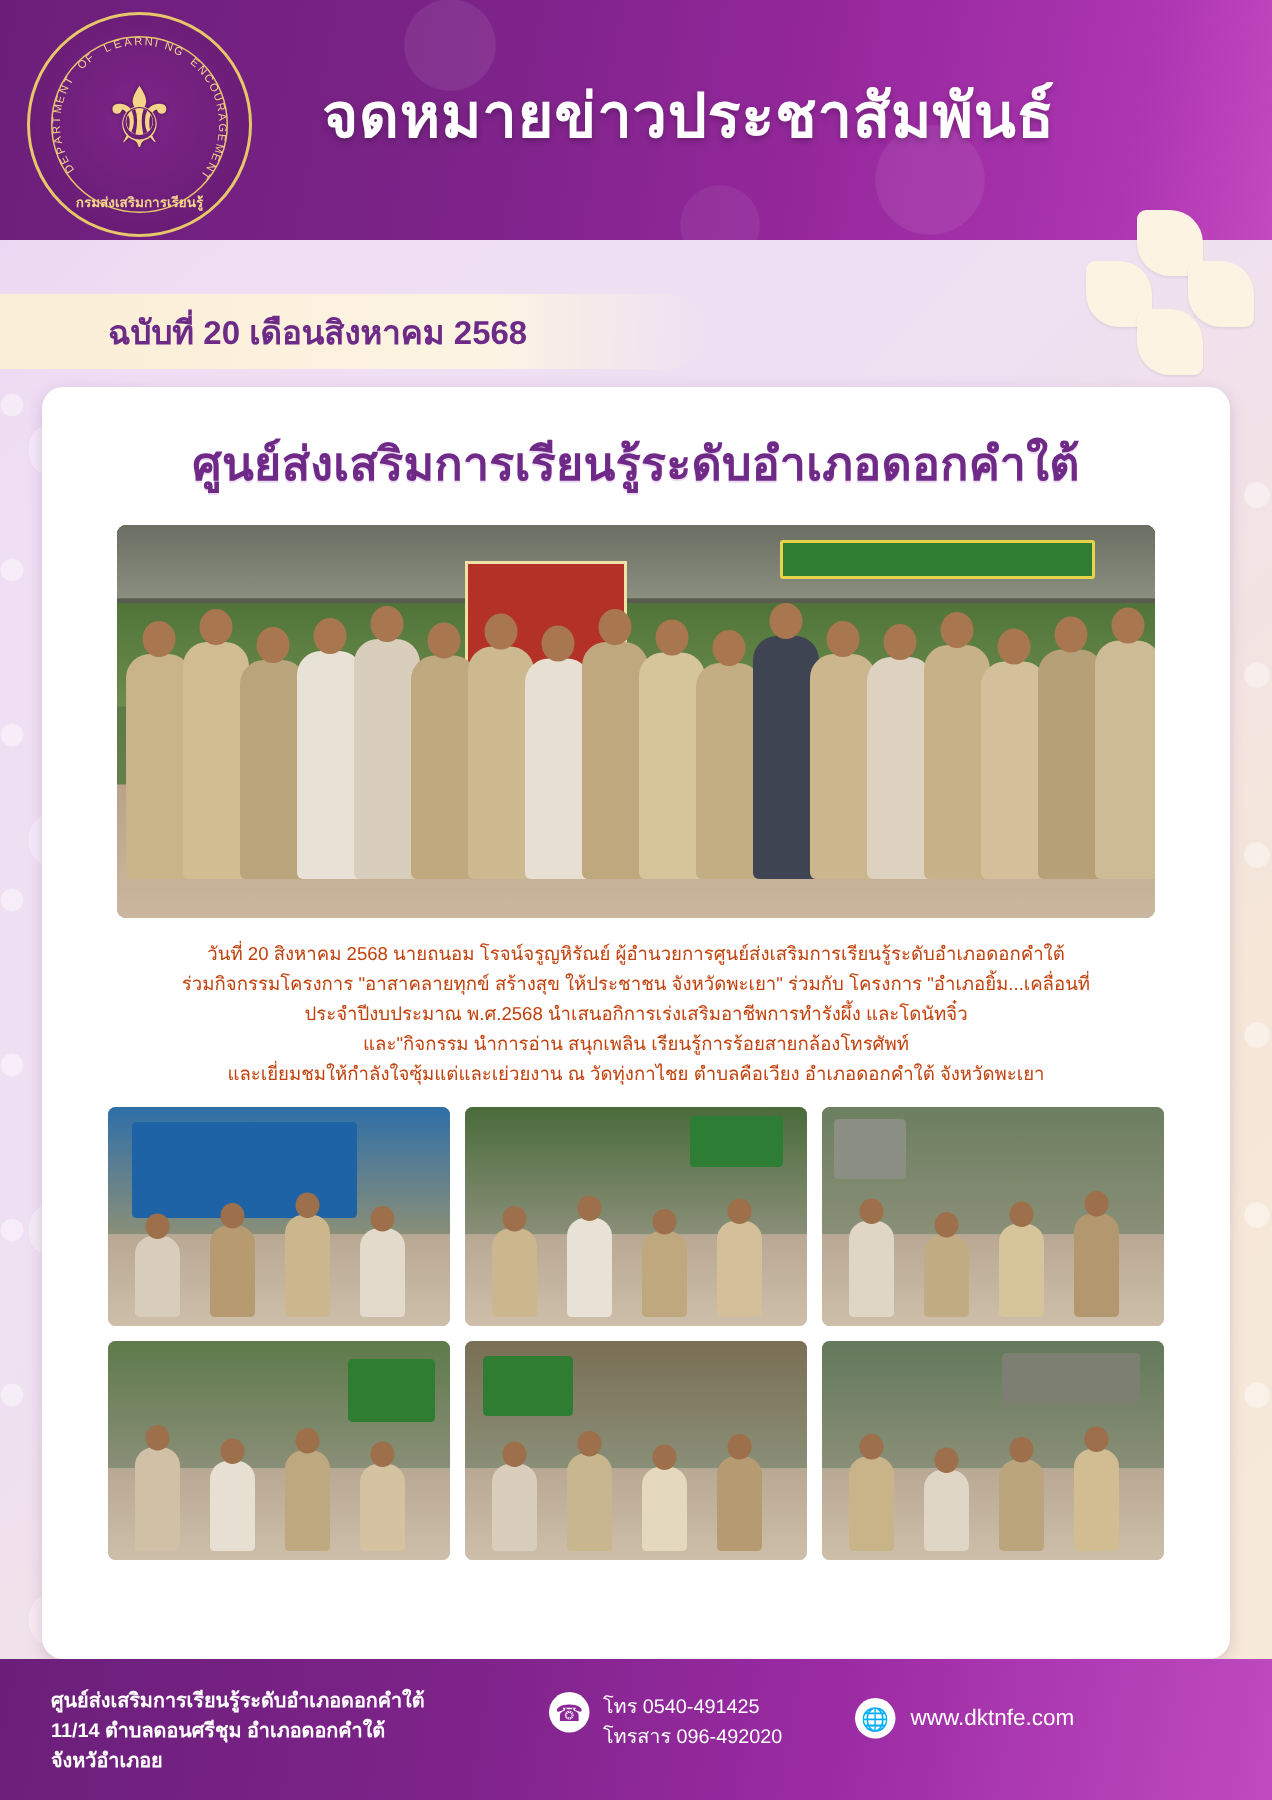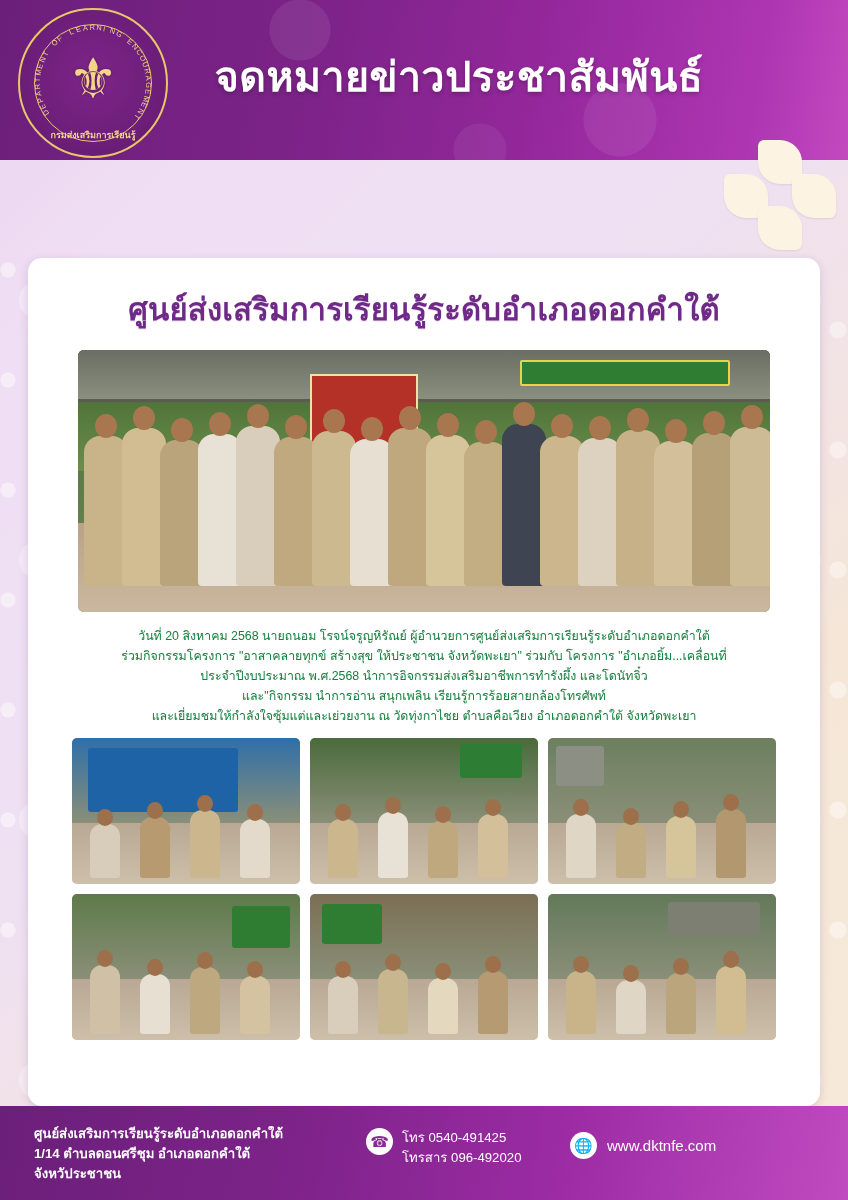--- a/index.html
+++ b/index.html
@@ -233,21 +233,21 @@
     top: -22px;
     width: 22px; height: 24px;
     border-radius: 50%;
     background: #a8764f;
   }
 
   
   .body-text {
     margin-top: 14px;
     text-align: center;
-    color: #15803d;
+    color: #c2410c;
     font-size: 12.4px;
     line-height: 1.62;
   }
   .body-text p { margin: 0; }
 
   
   .thumbs {
     margin-top: 12px;
     display: grid;
     grid-template-columns: repeat(3, 228px);
@@ -394,20 +394,23 @@
   <div class="corner-flower">
     <i class="cf1"></i>
       <i class="cf2"></i>
       <i class="cf3"></i>
       <i class="cf4"></i>
   </div>
 
   <div class="edge-deco-left"></div>
   <div class="edge-deco-right"></div>
 
+  <div class="issue-banner">
+    <div class="issue-text">ฉบับที่ 20 เดือนสิงหาคม 2568</div>
+  </div>
 
   <div class="card">
 
     <div class="card-title">ศูนย์ส่งเสริมการเรียนรู้ระดับอำเภอดอกคำใต้</div>
 
     <div class="hero" title="ภาพหมู่คณะผู้บริหารและเจ้าหน้าที่ในกิจกรรมอำเภอยิ้มเคลื่อนที่">
       <div class="sky"></div>
       <div class="roof"></div>
       <div class="banner-green"></div>
       <div class="banner-red"></div>
@@ -430,21 +433,21 @@
           <div class="p" style="left: 538px; height: 156px; background: rgb(199, 177, 136);"></div>
           <div class="p" style="left: 576px; height: 145px; background: rgb(211, 192, 155);"></div>
           <div class="p" style="left: 614px; height: 153px; background: rgb(182, 160, 120);"></div>
           <div class="p" style="left: 652px; height: 159px; background: rgb(205, 187, 150);"></div>
         </div>
     </div>
 
     <div class="body-text" id="bodyText">
         <p>วันที่ 20 สิงหาคม 2568 นายถนอม โรจน์จรูญหิรัณย์ ผู้อำนวยการศูนย์ส่งเสริมการเรียนรู้ระดับอำเภอดอกคำใต้</p>
         <p>ร่วมกิจกรรมโครงการ "อาสาคลายทุกข์ สร้างสุข ให้ประชาชน จังหวัดพะเยา" ร่วมกับ โครงการ "อำเภอยิ้ม...เคลื่อนที่</p>
-        <p>ประจำปีงบประมาณ พ.ศ.2568 นำการอิจกรรมส่งเสริมอาชีพการทำรังผึ้ง และโดนัทจิ๋ว</p>
+        <p>ประจำปีงบประมาณ พ.ศ.2568 นำเสนอกิการเร่งเสริมอาชีพการทำรังผึ้ง และโดนัทจิ๋ว</p>
         <p>และ"กิจกรรม นำการอ่าน สนุกเพลิน เรียนรู้การร้อยสายกล้องโทรศัพท์</p>
         <p>และเยี่ยมชมให้กำลังใจซุ้มแต่และเย่วยงาน ณ วัดทุ่งกาไชย ตำบลคือเวียง อำเภอดอกคำใต้ จังหวัดพะเยา</p>
       </div>
 
     <div class="thumbs" id="thumbGrid">
         <div class="thumb" title="ซุ้มนิทรรศการพร้อมป้ายโครงการอาสาคลายทุกข์ สร้างสุข ให้ประชาชน จังหวัดพะเยา">
           <div class="t-sky" style="background: linear-gradient(rgb(47, 111, 168), rgb(138, 143, 120));"></div>
           <div class="t-board" style="left: 16px; top: 10px; width: 150px; height: 64px; background: rgb(30, 99, 166);"></div>
           <div class="t-floor"></div>
           <div class="t-fig" style="left: 18px; background: rgb(216, 205, 187); height: 54px;"></div>
@@ -497,22 +500,22 @@
           <div class="t-fig" style="left: 118px; background: rgb(187, 165, 124); height: 61px;"></div>
           <div class="t-fig" style="left: 168px; background: rgb(210, 189, 147); height: 68px;"></div>
         </div>
       </div>
 
   </div>
 
   <div class="footer">
     <div class="footer-left" id="footerOrg">
         <div>ศูนย์ส่งเสริมการเรียนรู้ระดับอำเภอดอกคำใต้</div>
-        <div>1/14 ตำบลดอนศรีชุม อำเภอดอกคำใต้</div>
-        <div>จังหวัประชาชน</div>
+        <div>11/14 ตำบลดอนศรีชุม อำเภอดอกคำใต้</div>
+        <div>จังหวัอำเภอย</div>
       </div>
 
     <div class="footer-mid">
       <div class="circle-icon">☎</div>
       <div class="footer-contact-lines">
         <div>โทร 0540-491425</div>
         <div>โทรสาร 096-492020</div>
       </div>
     </div>
 

